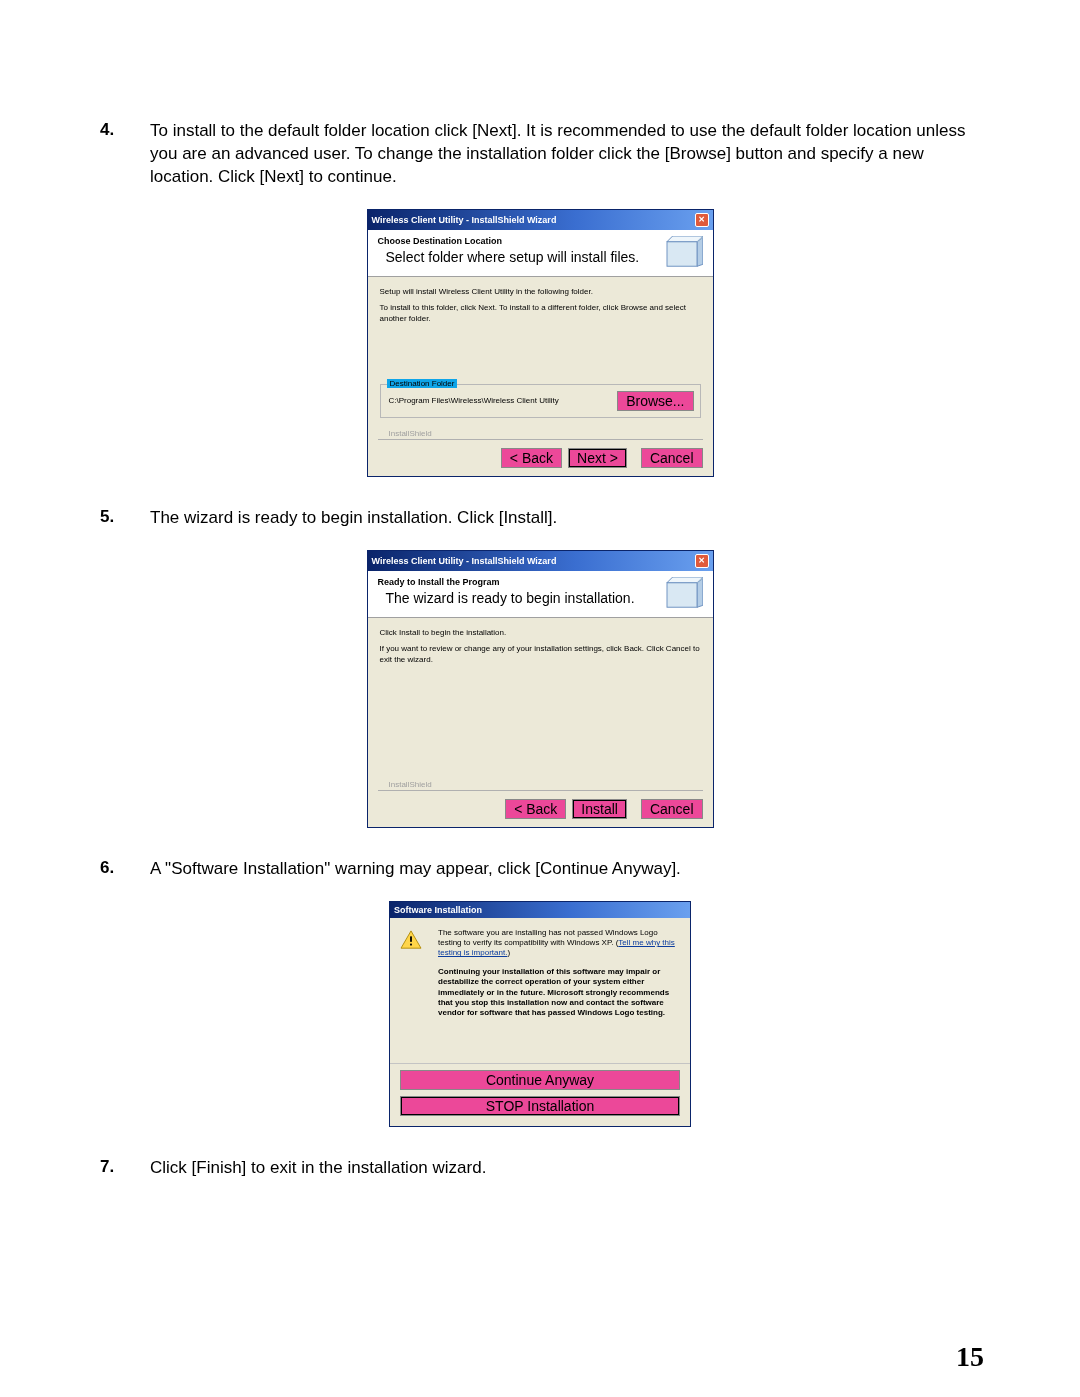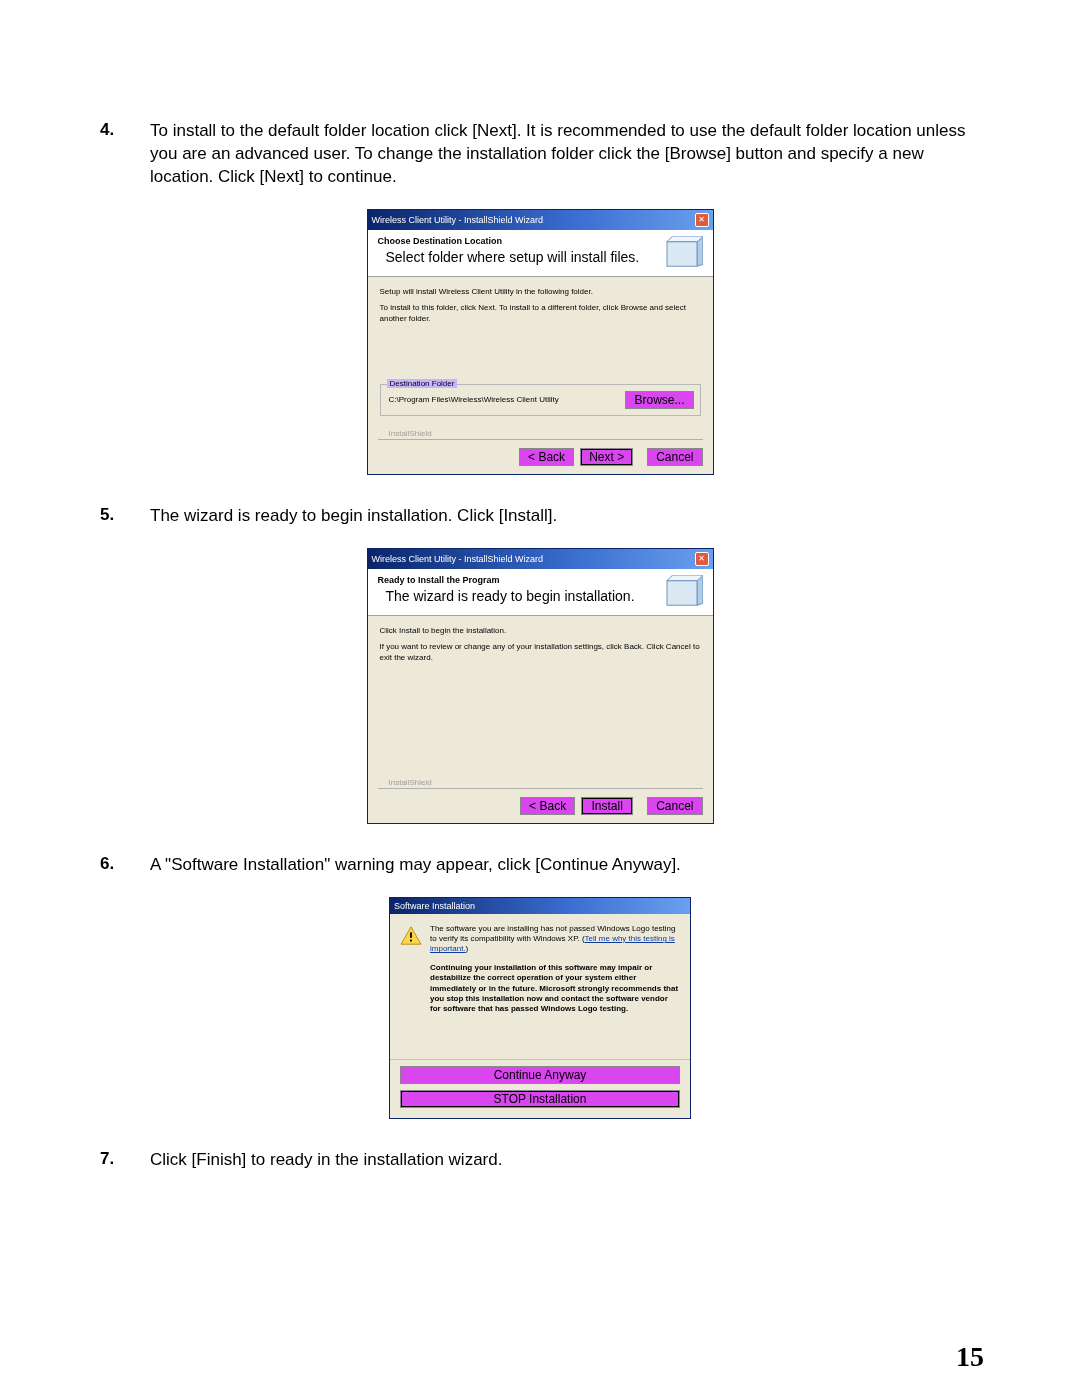--- a/index.html
+++ b/index.html
@@ -42,21 +42,21 @@
     border: 1px solid #0a246a;
     background: #ece9d8;
     font-family: Tahoma, Arial, sans-serif;
     font-size: 9px;
     color: #000;
   }
   .is-titlebar {
     background: linear-gradient(90deg, #0a246a 0%, #3a6ed0 60%, #6aa0ef 100%);
     color: #fff;
     font-size: 9px;
-    font-weight: normal;
+    font-weight: bold;
     padding: 3px 4px;
     display: flex;
     align-items: center;
     justify-content: space-between;
     font-family: "Trebuchet MS", Tahoma, sans-serif;
   }
   .is-close {
     width: 14px;
     height: 14px;
     background: #e05a3b;
@@ -106,34 +106,34 @@
     margin-top: 60px;
     border: 1px solid #b8b8b8;
     padding: 6px 6px 6px 8px;
     font-size: 8px;
     position: relative;
   }
   .dest-legend {
     position: absolute;
     top: -6px;
     left: 6px;
-    background: #c4b5fd;
+    background: #0ea5e9;
     padding: 0 3px;
     font-size: 8px;
   }
   .dest-row {
     display: flex;
     justify-content: space-between;
     align-items: center;
     gap: 6px;
   }
   .is-btn {
-    background: #d946ef;
+    background: #ec4899;
     border: 1px solid #888;
-    font-size: 12px;
+    font-size: 14px;
     padding: 1px 8px;
     font-family: Tahoma, sans-serif;
     min-width: 52px;
     text-align: center;
     box-sizing: border-box;
   }
   .is-btn.dotted { box-shadow: inset 0 0 0 1px #000; }
   .is-footer {
     padding: 6px 10px 8px 10px;
     background: #ece9d8;
@@ -163,21 +163,21 @@
     width: 300px;
     border: 1px solid #0a246a;
     background: #ece9d8;
     font-family: Tahoma, Arial, sans-serif;
     font-size: 8px;
     color: #000;
   }
   .si-body {
     padding: 10px 10px 6px 10px;
     display: flex;
-    gap: 8px;
+    gap: 16px;
   }
   .warn-icon {
     width: 22px;
     height: 20px;
     flex: 0 0 22px;
     margin-top: 2px;
   }
   .si-text .para { margin-bottom: 8px; line-height: 1.3; }
   .si-text .bold { font-weight: bold; }
   .si-text a.fake-link { color: #0b3c9e; text-decoration: underline; }
@@ -315,17 +315,17 @@
       </div>
       <div class="si-footer">
         <button class="is-btn" style="min-width:80px">Continue Anyway</button>
         <button class="is-btn dotted" style="min-width:80px">STOP Installation</button>
       </div>
     </div>
   </div>
 
   <div class="step">
     <div class="num">7.</div>
-    <div class="text">Click [Finish] to ready in the installation wizard.</div>
+    <div class="text">Click [Finish] to exit in the installation wizard.</div>
   </div>
 
   <div class="pagenum">15</div>
 </div>
 
 </body></html>

